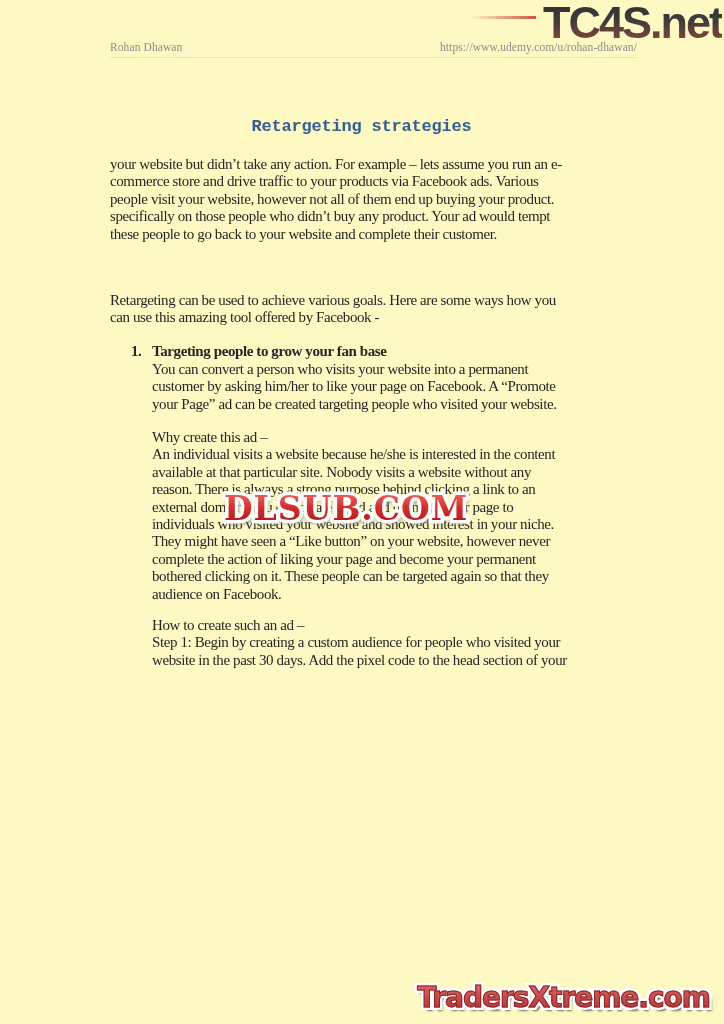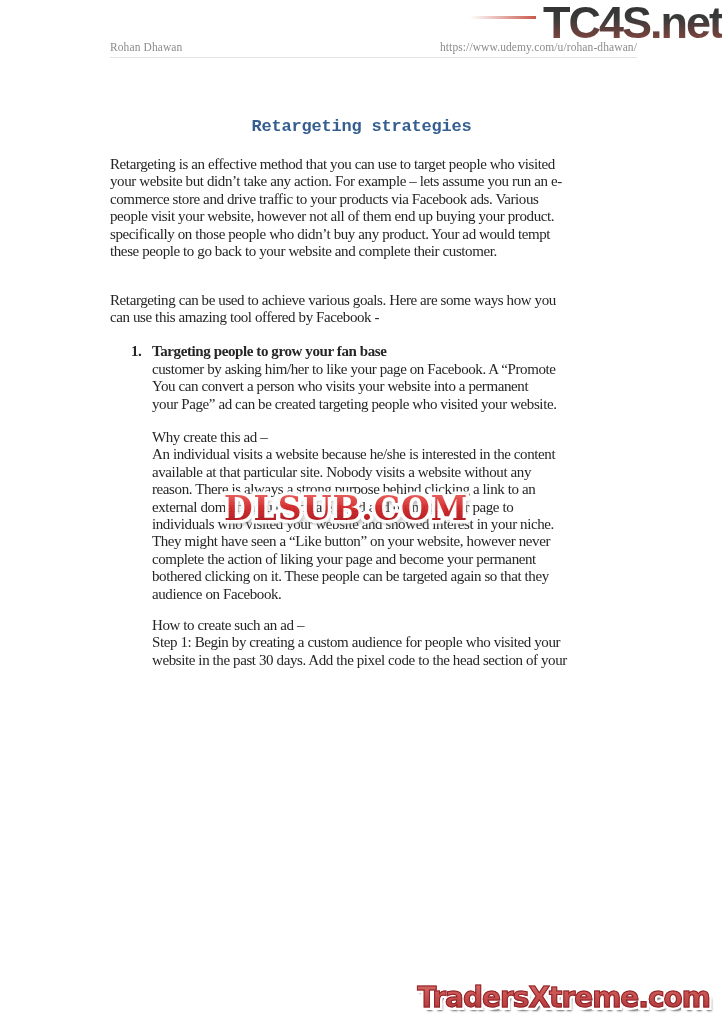--- a/index.html
+++ b/index.html
@@ -1,19 +1,19 @@
 <!DOCTYPE html>
 <html><head>
 <meta charset="utf-8">
 <style>
   html,body{margin:0;padding:0;background:#888;}
   .page{
     position:relative;
     width:724px;height:1024px;
-    background:#ffffff;
+    background:#fef9c3;
     overflow:hidden;
     font-family:"Liberation Serif","DejaVu Serif",serif;
     color:#262626;
   }
   
   .header-row{
     position:absolute;left:110px;top:41px;width:527px;
     display:flex;justify-content:space-between;align-items:baseline;
     font-size:11.5px;color:#8c8c8c;letter-spacing:.1px;
   }
@@ -98,41 +98,40 @@
     <span>https://www.udemy.com/u/rohan-dhawan/</span>
   </div>
   <div class="header-rule"></div>
 
   <div class="logo-streak"></div>
   <div class="logo-tc4s">TC4S.net</div>
 
   <div class="doc-title">Retargeting strategies</div>
 
   <div class="tblock p-intro">
-      <div class="tline">Retargeting is an effective method that you can use to target people who visited</div>
       <div class="tline">your website but didn’t take any action. For example – lets assume you run an e-</div>
       <div class="tline">commerce store and drive traffic to your products via Facebook ads. Various</div>
       <div class="tline">people visit your website, however not all of them end up buying your product.</div>
       <div class="tline">specifically on those people who didn’t buy any product. Your ad would tempt</div>
       <div class="tline">these people to go back to your website and complete their customer.</div>
     </div>
 
   <div class="tblock p-goals">
       <div class="tline">Retargeting can be used to achieve various goals. Here are some ways how you</div>
       <div class="tline">can use this amazing tool offered by Facebook -</div>
     </div>
 
   <div class="tblock li-head">
     <span class="li-num">1.</span>
     <span>Targeting people to grow your fan base</span>
   </div>
 
   <div class="tblock li-body">
+      <div class="tline">You can convert a person who visits your website into a permanent</div>
       <div class="tline">customer by asking him/her to like your page on Facebook. A “Promote</div>
-      <div class="tline">You can convert a person who visits your website into a permanent</div>
       <div class="tline">your Page” ad can be created targeting people who visited your website.</div>
     </div>
 
   <div class="tblock li-why">
       <div class="tline">Why create this ad –</div>
       <div class="tline">An individual visits a website because he/she is interested in the content</div>
       <div class="tline">available at that particular site. Nobody visits a website without any</div>
       <div class="tline">reason. There is always a strong purpose behind clicking a link to an</div>
       <div class="tline">external domain. You can create an ad and promote your page to</div>
       <div class="tline">individuals who visited your website and showed interest in your niche.</div>

